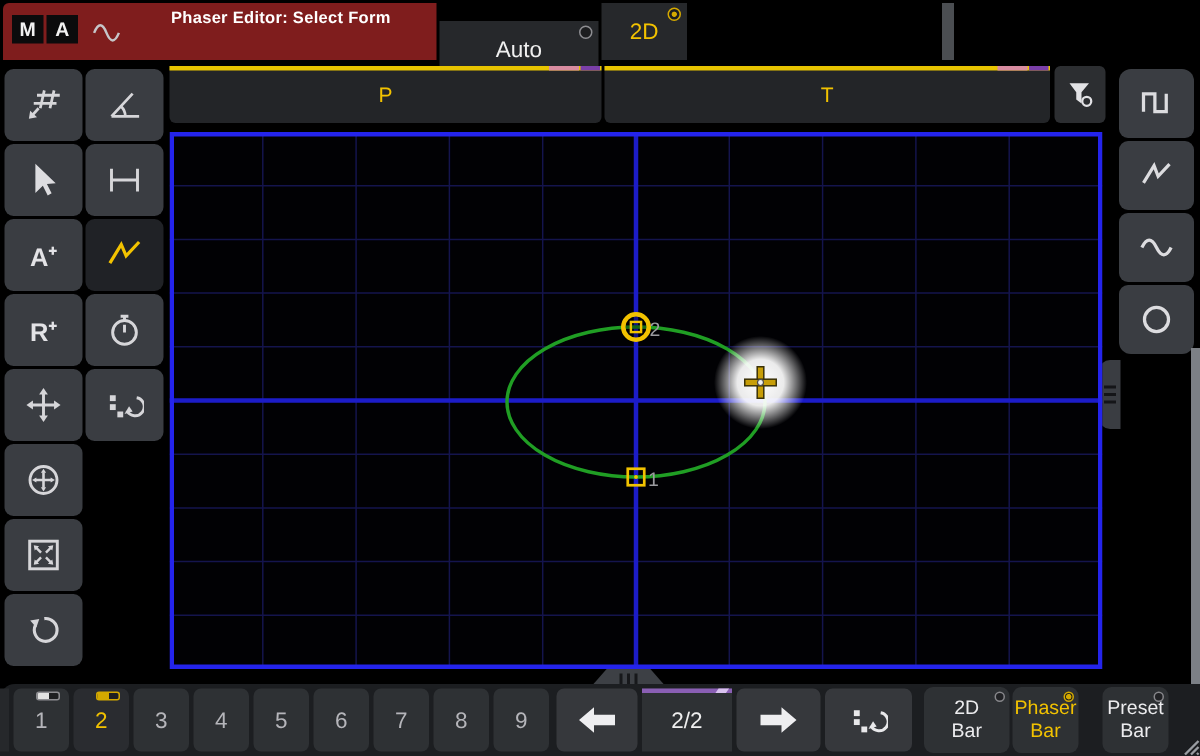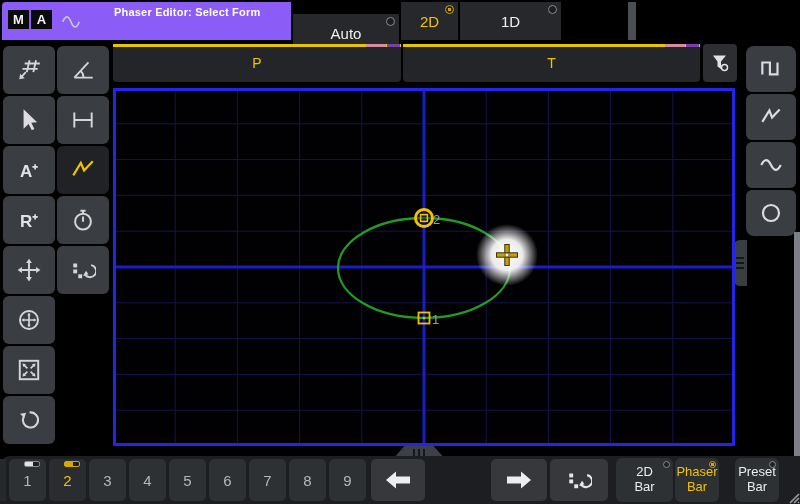--- a/index.html
+++ b/index.html
@@ -1,20 +1,20 @@
 <!DOCTYPE html>
 <html><head>
 <meta charset="utf-8">
 <style>
   html,body{margin:0;padding:0;background:#000;}
   #app{position:relative;width:800px;height:504px;background:#000;overflow:hidden;
        font-family:"Liberation Sans",sans-serif;-webkit-font-smoothing:antialiased;}
   .abs{position:absolute;}
   
-  .window-title{left:2px;top:2px;width:289px;height:38px;background:#8b5cf6;border-radius:4px 0 0 0;}
+  .window-title{left:2px;top:2px;width:289px;height:38px;background:#7f1d1d;border-radius:4px 0 0 0;}
   .ma-box{display:inline-block;width:21px;height:19px;background:#0b0b0c;color:#f2f2f2;
           font-weight:bold;font-size:13px;text-align:center;line-height:19px;margin-right:2px;}
   .win-title{left:88px;top:4px;width:200px;text-align:left;color:#fff;font-weight:bold;font-size:11px;letter-spacing:.2px;margin-left:24px;}
   .subtitle-bar{left:34px;top:24px;width:255px;height:14px;background:#353538;color:#ececec;
                 font-size:10.5px;line-height:14px;padding-left:9px;box-sizing:border-box;}
   .tab{top:2px;height:38px;background:#26282b;color:#f0f0f0;font-size:15px;
        display:flex;align-items:center;justify-content:center;}
   .tab.selected{color:#f2c200;}
   .radio{position:absolute;top:3px;right:4px;width:7px;height:7px;border-radius:50%;
          border:1px solid #8d8d91;background:#1c1d1f;}
@@ -85,24 +85,20 @@
   </div>
 
   <div class="abs tab" style="left:293px;width:106px;margin-top:12px;">
     <span>Auto</span>
     <span class="radio"></span>
   </div>
   <div class="abs tab selected" style="left:401px;width:57px;">
     <span>2D</span>
     <span class="radio on"></span>
   </div>
-  <div class="abs tab" style="left:460px;width:101px;">
-    <span>1D</span>
-    <span class="radio"></span>
-  </div>
   <div class="abs tab-sep"></div>
 
   <div class="abs attr-header" style="left:113px;width:288px;">
     <div class="attr-topline">
       <span class="seg-pink"></span>
       <span class="seg-purple"></span>
     </div>
     <span>P</span>
   </div>
   <div class="abs attr-header" style="left:403px;width:297px;">
@@ -326,20 +322,25 @@
     </div>
     <div class="abs pagebtn" style="left:329px;">
       <span>9</span>
     </div>
 
     <div class="abs navbtn" style="left:371px;width:54px;">
       <svg width="28" height="22" viewBox="0 0 28 22">
         <polygon points="26,7.5 12,7.5 12,2.5 2,11 12,19.5 12,14.5 26,14.5" fill="#eeeef0"></polygon>
       </svg>
     </div>
+    <div class="abs pager">
+      <span class="pager-top"></span>
+      <span class="pager-notch"></span>
+      <span>2/2</span>
+    </div>
     <div class="abs navbtn" style="left:491px;width:56px;">
       <svg width="28" height="22" viewBox="0 0 28 22">
         <polygon points="2,7.5 16,7.5 16,2.5 26,11 16,19.5 16,14.5 2,14.5" fill="#eeeef0"></polygon>
       </svg>
     </div>
     <div class="abs navbtn" style="left:550px;width:58px;">
       <svg width="26" height="26" viewBox="0 0 24 24">
         <g fill="#e8e8ea">
           <rect x="3" y="6" width="3.6" height="3.6"></rect>
             <rect x="3" y="11.5" width="3.6" height="3.6"></rect>

